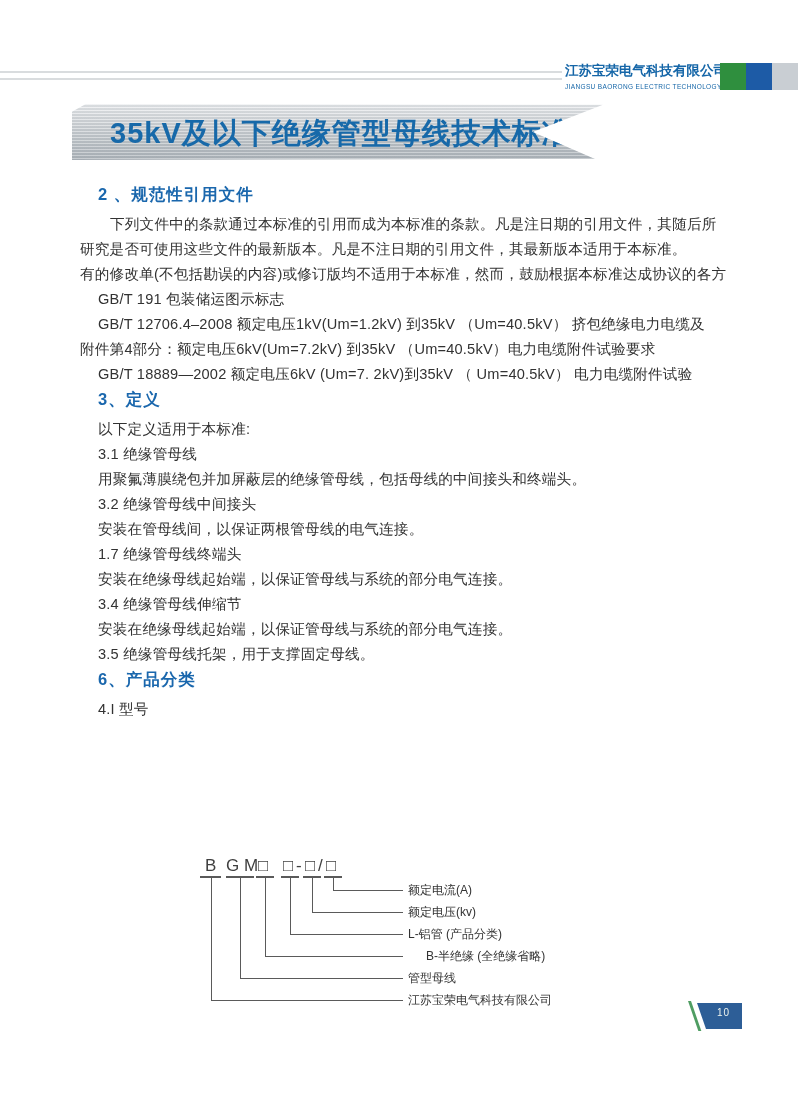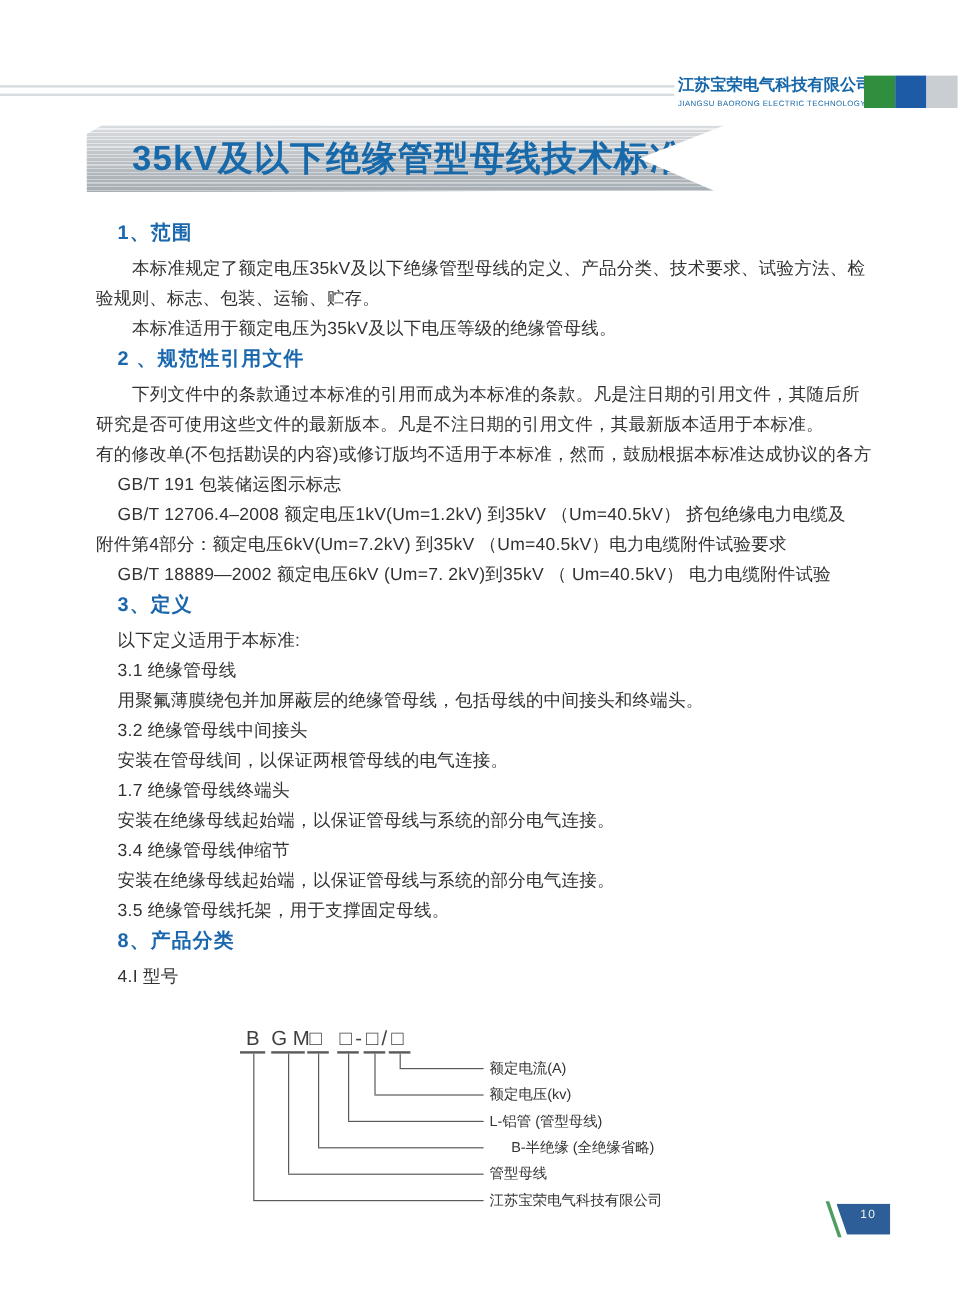--- a/index.html
+++ b/index.html
@@ -58,26 +58,20 @@
   <div class="logo-sq" style="left: 720px; background: rgb(47, 143, 62);"></div>
   <div class="logo-sq" style="left: 746px; background: rgb(29, 91, 166);"></div>
   <div class="logo-sq" style="left: 772px; background: rgb(201, 206, 211);"></div>
 
   <div class="banner">
     <div class="banner-title">35kV及以下绝缘管型母线技术标准</div>
   </div>
 
   <div class="content">
       <div class="section">
-        <div class="sec-heading">1、范围</div>
-        <div class="t-line ind2">本标准规定了额定电压35kV及以下绝缘管型母线的定义、产品分类、技术要求、试验方法、检</div>
-        <div class="t-line ind0">验规则、标志、包装、运输、贮存。</div>
-        <div class="t-line ind2">本标准适用于额定电压为35kV及以下电压等级的绝缘管母线。</div>
-      </div>
-      <div class="section">
         <div class="sec-heading">2 、规范性引用文件</div>
         <div class="t-line ind2">下列文件中的条款通过本标准的引用而成为本标准的条款。凡是注日期的引用文件，其随后所</div>
         <div class="t-line ind0">研究是否可使用这些文件的最新版本。凡是不注日期的引用文件，其最新版本适用于本标准。</div>
         <div class="t-line ind0">有的修改单(不包括勘误的内容)或修订版均不适用于本标准，然而，鼓励根据本标准达成协议的各方</div>
         <div class="t-line ind1">GB/T 191  包装储运图示标志</div>
         <div class="t-line ind1">GB/T 12706.4–2008  额定电压1kV(Um=1.2kV) 到35kV （Um=40.5kV） 挤包绝缘电力电缆及</div>
         <div class="t-line ind0">附件第4部分：额定电压6kV(Um=7.2kV) 到35kV （Um=40.5kV）电力电缆附件试验要求</div>
         <div class="t-line ind1">GB/T 18889—2002 额定电压6kV (Um=7. 2kV)到35kV （ Um=40.5kV） 电力电缆附件试验</div>
       </div>
       <div class="section">
@@ -87,21 +81,21 @@
         <div class="t-line ind1">用聚氟薄膜绕包并加屏蔽层的绝缘管母线，包括母线的中间接头和终端头。</div>
         <div class="t-line ind1">3.2 绝缘管母线中间接头</div>
         <div class="t-line ind1">安装在管母线间，以保证两根管母线的电气连接。</div>
         <div class="t-line ind1">1.7 绝缘管母线终端头</div>
         <div class="t-line ind1">安装在绝缘母线起始端，以保证管母线与系统的部分电气连接。</div>
         <div class="t-line ind1">3.4 绝缘管母线伸缩节</div>
         <div class="t-line ind1">安装在绝缘母线起始端，以保证管母线与系统的部分电气连接。</div>
         <div class="t-line ind1">3.5 绝缘管母线托架，用于支撑固定母线。</div>
       </div>
       <div class="section">
-        <div class="sec-heading">8、产品分类</div>
+        <div class="sec-heading">6、产品分类</div>
         <div class="t-line ind1">4.I 型号</div>
       </div>
     </div>
 
   <div class="diagram">
       <div class="code-part" style="left: 125px;">B</div>
       <div class="code-part" style="left: 146px;">G M</div>
       <div class="code-part" style="left: 178px;">□</div>
       <div class="code-part" style="left: 203px;">□</div>
       <div class="code-part" style="left: 216px;">-</div>
@@ -115,21 +109,21 @@
       <div class="tick" style="left: 223px; width: 18px;"></div>
       <div class="tick" style="left: 244px; width: 18px;"></div>
       <div class="vline" style="left: 253px; height: 12px;"></div>
       <div class="hline" style="left: 253px; top: 34px; width: 70px;"></div>
       <div class="dg-label" style="left: 328px; top: 26px;">额定电流(A)</div>
       <div class="vline" style="left: 232px; height: 34px;"></div>
       <div class="hline" style="left: 232px; top: 56px; width: 91px;"></div>
       <div class="dg-label" style="left: 328px; top: 48px;">额定电压(kv)</div>
       <div class="vline" style="left: 210px; height: 56px;"></div>
       <div class="hline" style="left: 210px; top: 78px; width: 113px;"></div>
-      <div class="dg-label" style="left: 328px; top: 70px;">L-铝管 (管型母线)</div>
+      <div class="dg-label" style="left: 328px; top: 70px;">L-铝管 (产品分类)</div>
       <div class="vline" style="left: 185px; height: 78px;"></div>
       <div class="hline" style="left: 185px; top: 100px; width: 138px;"></div>
       <div class="dg-label" style="left: 346px; top: 92px;">B-半绝缘 (全绝缘省略)</div>
       <div class="vline" style="left: 160px; height: 100px;"></div>
       <div class="hline" style="left: 160px; top: 122px; width: 163px;"></div>
       <div class="dg-label" style="left: 328px; top: 114px;">管型母线</div>
       <div class="vline" style="left: 131px; height: 122px;"></div>
       <div class="hline" style="left: 131px; top: 144px; width: 192px;"></div>
       <div class="dg-label" style="left: 328px; top: 136px;">江苏宝荣电气科技有限公司</div>
     </div>

